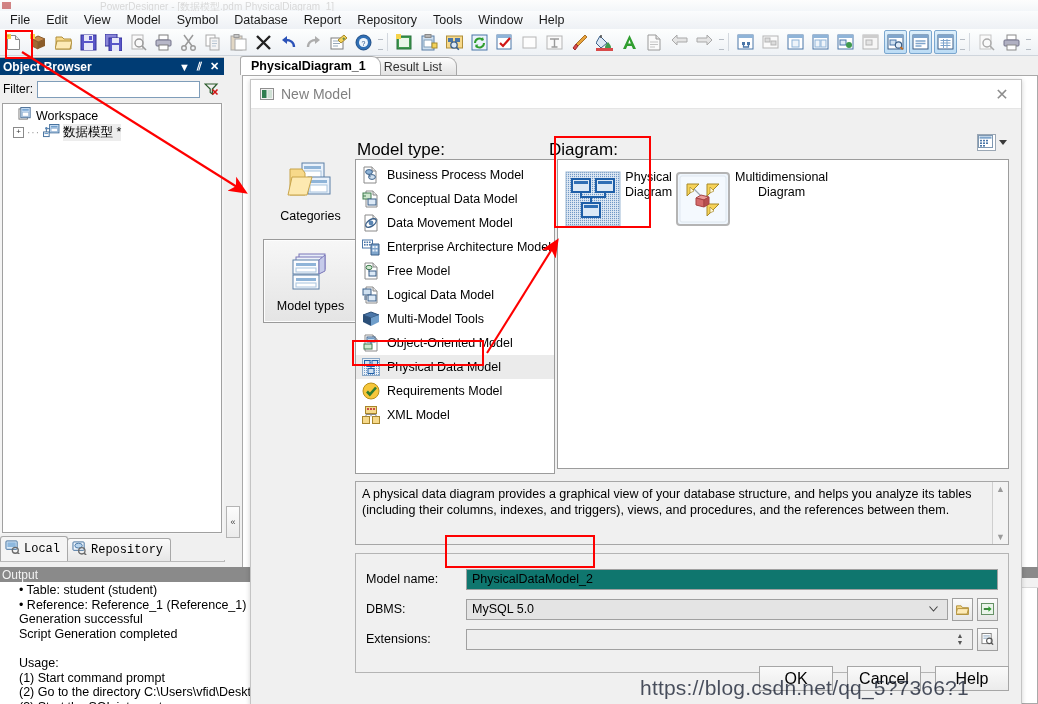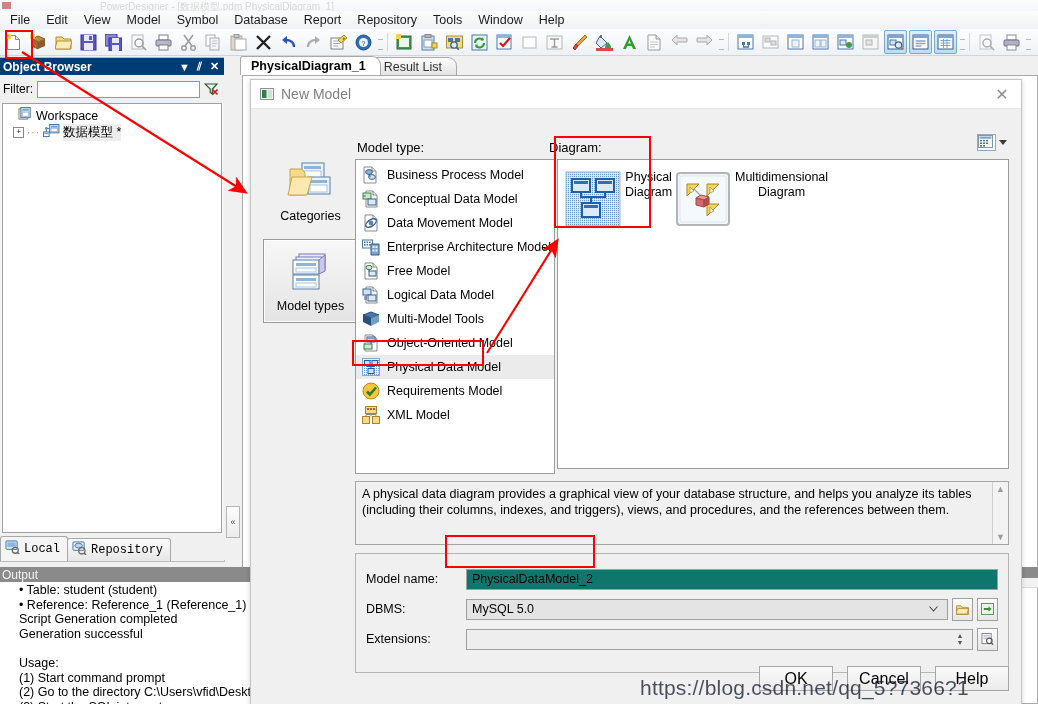--- a/index.html
+++ b/index.html
@@ -89,21 +89,21 @@
   
   .dlg{position:absolute;left:250px;top:79px;width:770px;height:625px;background:#f0f0f0;
       border:1px solid #c4c4c4;box-shadow:0 1px 5px rgba(0,0,0,.18);z-index:40;}
   .dlg-head{height:28px;background:#fff;border-bottom:1px solid #e5e5e5;display:flex;align-items:center;
       padding:0 6px 0 9px;}
   .dlg-head .hicon{width:14px;height:12px;margin-right:7px;}
   .dlg-head .htitle{flex:1;font-size:14px;color:#808080;}
   .dlg-head .hclose{width:26px;height:22px;display:flex;align-items:center;justify-content:center;
       font-size:16px;color:#8d8d8d;}
   .dlg-body{position:absolute;left:0;top:29px;right:0;bottom:0;background:#f0f0f0;padding:0;}
-  .sect-lbl{position:absolute;font-size:13px;}
+  .sect-lbl{position:absolute;font-size:17px;}
 
   
   .rail{position:absolute;left:12px;top:40px;width:95px;}
   .railbtn{width:93px;height:82px;display:flex;flex-direction:column;align-items:center;justify-content:center;
       gap:2px;border:1px solid transparent;font-size:12.5px;}
   .railbtn.active{border:1px solid #9a9a9a;background:linear-gradient(#f7f7f7,#e4e4e4);
       box-shadow:inset 0 0 0 1px #fdfdfd;}
 
   
   .mtlist{position:absolute;left:104px;top:50px;width:198px;height:310px;background:#fff;
@@ -900,22 +900,22 @@
     </div>
   </div>
 
   <div class="outband"></div>
   <div class="outband2"></div>
   <div class="outpane">
     <div class="out-title">Output</div>
     <div class="out-body" id="outlog">
         <div>• Table: student (student)</div>
         <div>• Reference: Reference_1 (Reference_1)</div>
+        <div>Generation successful</div>
         <div>Script Generation completed</div>
-        <div>Generation successful</div>
         <div>&nbsp;</div>
         <div>Usage:</div>
         <div>(1) Start command prompt</div>
         <div>(2) Go to the directory C:\Users\vfid\Desktop\</div>
         <div>(3) Start the SQL interpreter:</div>
       </div>
   </div>
 
   <div class="redbox" style="left:5px;top:30px;width:24px;height:25px;"></div>
   <div class="redbox" style="left:352px;top:340px;width:128px;height:22px;"></div>

